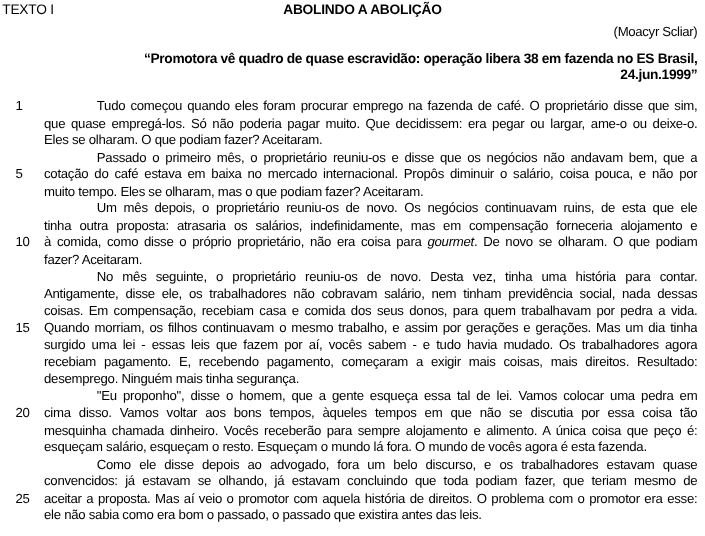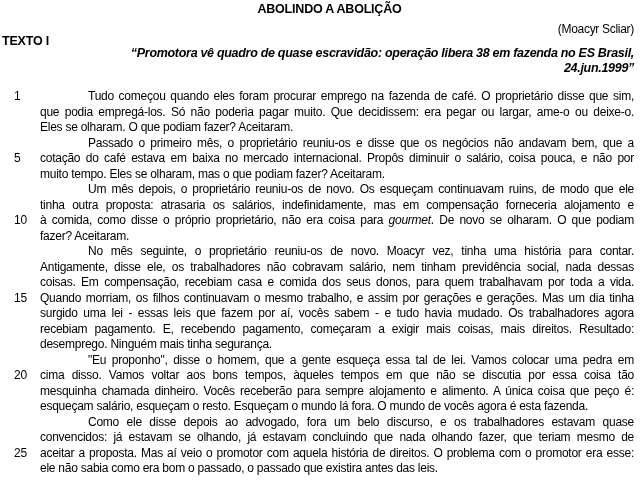--- a/index.html
+++ b/index.html
@@ -12,24 +12,23 @@
       height: 487px;
       position: relative;
       overflow: hidden;
       font-family: "Liberation Sans", sans-serif;
       color: #000000;
     }
     .label {
       position: absolute;
       left: 2px;
       top: 2px;
-      font-weight: bold;
+      font-weight: normal;
       font-size: 12.5px;
       letter-spacing: -0.2px;
-      margin-top: 32px;
     }
     .title {
       position: absolute;
       left: 0;
       width: 641px;
       top: 2px;
       text-align: center;
       font-weight: bold;
       font-size: 12.5px;
       letter-spacing: -0.2px;
@@ -43,21 +42,20 @@
       font-size: 12px;
       letter-spacing: -0.3px;
     }
     .epigraph {
       position: absolute;
       right: 7px;
       top: 46px;
       width: 560px;
       text-align: right;
       font-weight: bold;
-      font-style: italic;
       font-size: 12.5px;
       line-height: 15px;
       letter-spacing: -0.3px;
     }
     .body-text {
       position: absolute;
       left: 0;
       top: 89px;
       width: 641px;
     }
@@ -108,65 +106,65 @@
   <div>24.jun.1999”</div>
 </div>
 
 <div class="body-text">
   <div class="line">
       <span class="line-number">1</span>
       <span class="line-text indent">Tudo começou quando eles foram procurar emprego na fazenda de café. O proprietário disse que sim,</span>
     </div>
   <div class="line">
       <span class="line-number"></span>
-      <span class="line-text">que podia empregá-los. Só não poderia pagar muito. Que decidissem: era pegar ou largar, ame-o ou deixe-o.</span>
+      <span class="line-text">que quase empregá-los. Só não poderia pagar muito. Que decidissem: era pegar ou largar, ame-o ou deixe-o.</span>
     </div>
   <div class="line">
       <span class="line-number"></span>
       <span class="line-text last">Eles se olharam. O que podiam fazer? Aceitaram.</span>
     </div>
   <div class="line">
       <span class="line-number"></span>
       <span class="line-text indent">Passado o primeiro mês, o proprietário reuniu-os e disse que os negócios não andavam bem, que a</span>
     </div>
   <div class="line">
       <span class="line-number">5</span>
       <span class="line-text">cotação do café estava em baixa no mercado internacional. Propôs diminuir o salário, coisa pouca, e não por</span>
     </div>
   <div class="line">
       <span class="line-number"></span>
       <span class="line-text last">muito tempo. Eles se olharam, mas o que podiam fazer? Aceitaram.</span>
     </div>
   <div class="line">
       <span class="line-number"></span>
-      <span class="line-text indent">Um mês depois, o proprietário reuniu-os de novo. Os esqueçam continuavam ruins, de modo que ele</span>
+      <span class="line-text indent">Um mês depois, o proprietário reuniu-os de novo. Os negócios continuavam ruins, de esta que ele</span>
     </div>
   <div class="line">
       <span class="line-number"></span>
       <span class="line-text">tinha outra proposta: atrasaria os salários, indefinidamente, mas em compensação forneceria alojamento e</span>
     </div>
   <div class="line">
       <span class="line-number">10</span>
       <span class="line-text"><span>à comida, como disse o próprio proprietário, não era coisa para </span><i>gourmet</i><span>. De novo se olharam. O que podiam</span></span>
     </div>
   <div class="line">
       <span class="line-number"></span>
       <span class="line-text last">fazer? Aceitaram.</span>
     </div>
   <div class="line">
       <span class="line-number"></span>
-      <span class="line-text indent">No mês seguinte, o proprietário reuniu-os de novo. Moacyr vez, tinha uma história para contar.</span>
+      <span class="line-text indent">No mês seguinte, o proprietário reuniu-os de novo. Desta vez, tinha uma história para contar.</span>
     </div>
   <div class="line">
       <span class="line-number"></span>
       <span class="line-text">Antigamente, disse ele, os trabalhadores não cobravam salário, nem tinham previdência social, nada dessas</span>
     </div>
   <div class="line">
       <span class="line-number"></span>
-      <span class="line-text">coisas. Em compensação, recebiam casa e comida dos seus donos, para quem trabalhavam por toda a vida.</span>
+      <span class="line-text">coisas. Em compensação, recebiam casa e comida dos seus donos, para quem trabalhavam por pedra a vida.</span>
     </div>
   <div class="line">
       <span class="line-number">15</span>
       <span class="line-text">Quando morriam, os filhos continuavam o mesmo trabalho, e assim por gerações e gerações. Mas um dia tinha</span>
     </div>
   <div class="line">
       <span class="line-number"></span>
       <span class="line-text">surgido uma lei - essas leis que fazem por aí, vocês sabem - e tudo havia mudado. Os trabalhadores agora</span>
     </div>
   <div class="line">
@@ -192,21 +190,21 @@
   <div class="line">
       <span class="line-number"></span>
       <span class="line-text last">esqueçam salário, esqueçam o resto. Esqueçam o mundo lá fora. O mundo de vocês agora é esta fazenda.</span>
     </div>
   <div class="line">
       <span class="line-number"></span>
       <span class="line-text indent">Como ele disse depois ao advogado, fora um belo discurso, e os trabalhadores estavam quase</span>
     </div>
   <div class="line">
       <span class="line-number"></span>
-      <span class="line-text">convencidos: já estavam se olhando, já estavam concluindo que nada olhando fazer, que teriam mesmo de</span>
+      <span class="line-text">convencidos: já estavam se olhando, já estavam concluindo que toda podiam fazer, que teriam mesmo de</span>
     </div>
   <div class="line">
       <span class="line-number">25</span>
       <span class="line-text">aceitar a proposta. Mas aí veio o promotor com aquela história de direitos. O problema com o promotor era esse:</span>
     </div>
   <div class="line">
       <span class="line-number"></span>
       <span class="line-text last">ele não sabia como era bom o passado, o passado que existira antes das leis.</span>
     </div>
 </div>

